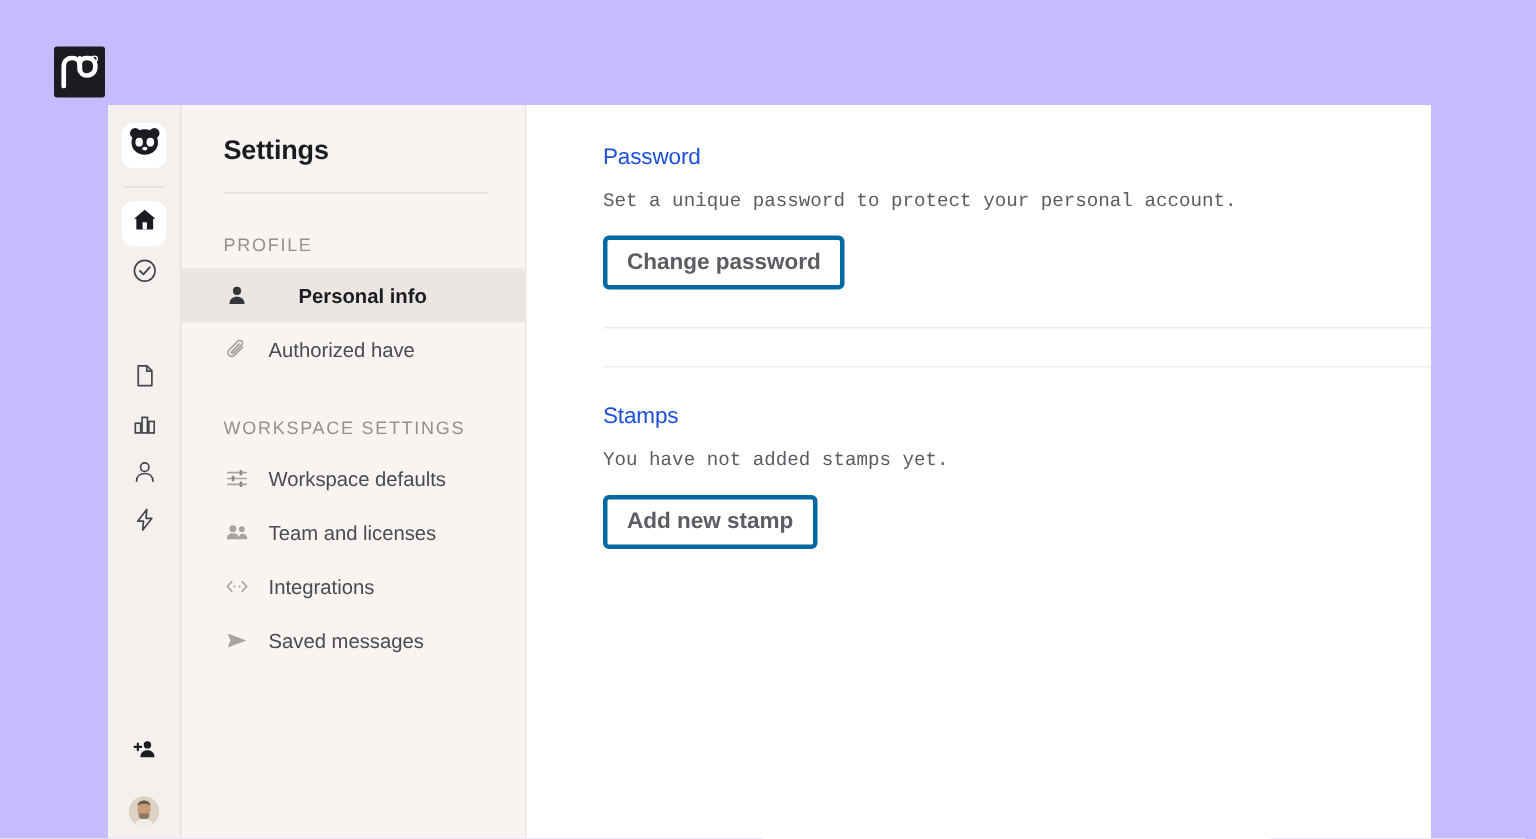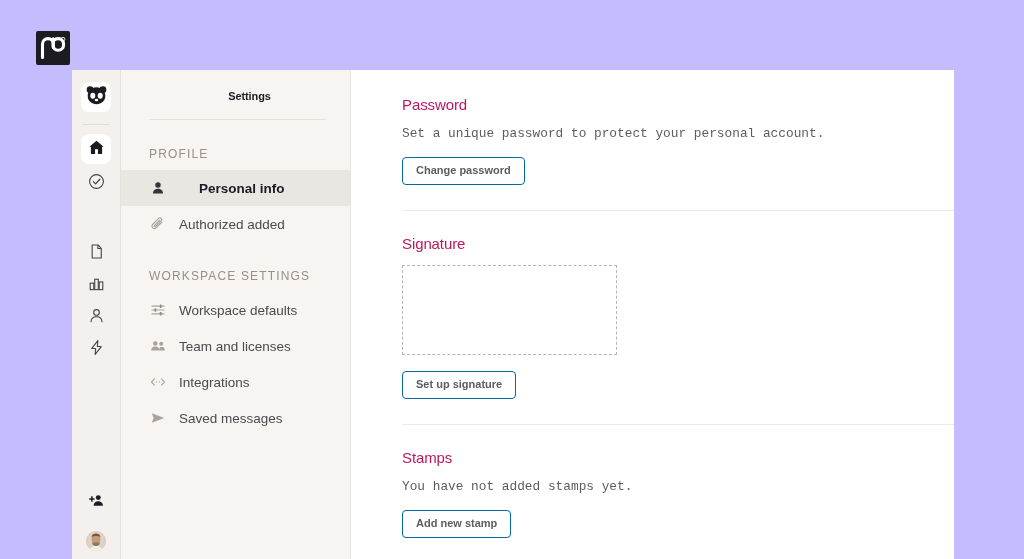--- a/index.html
+++ b/index.html
@@ -109,26 +109,25 @@
   
   .settings-nav {
     width: 230px;
     flex: 0 0 230px;
     background: #f7f4f1;
     border-right: 1px solid #e8e3de;
     box-sizing: border-box;
     padding-top: 20px;
   }
   .settings-title {
-    font-size: 11px;
+    font-size: 18px;
     font-weight: bold;
     color: #1c1b22;
     padding: 0 0 0 28px;
     letter-spacing: -0.1px;
-    text-align: center;
   }
   .nav-divider {
     height: 1px;
     background: #e4dfd9;
     margin: 17px 25px 0 28px;
   }
   .nav-group-label {
     font-size: 12px;
     letter-spacing: 1.15px;
     color: #96908a;
@@ -168,36 +167,36 @@
   
   .main {
     flex: 1;
     background: #ffffff;
     padding: 26px 22px 0 51px;
     box-sizing: border-box;
     overflow: hidden;
   }
   .section-title {
     font-size: 15px;
-    color: #be185d;
+    color: #1d4ed8;
     margin: 0 0 13px 0;
     letter-spacing: -0.1px;
   }
   .section-desc {
     font-size: 12.8px;
     color: #5c5c62;
     margin: 0 0 16px 0;
     font-family: Liberation Mono, monospace;
   }
   .btn {
     display: inline-block;
-    border: 1px solid #0369a1;
+    border: 3px solid #0369a1;
     background: #ffffff;
     border-radius: 4px;
-    font-size: 11px;
+    font-size: 15px;
     font-weight: bold;
     color: #5c5c62;
     padding: 7px 13px 8px 13px;
     font-family: "Liberation Sans", sans-serif;
     cursor: pointer;
     line-height: 1;
   }
   .section-divider {
     height: 1px;
     background: #ececec;
@@ -336,21 +335,21 @@
       <span class="nav-label">Personal info</span>
     </div>
 
 
     <div class="nav-item">
       <span class="nav-ic">
         <svg width="16" height="16" viewBox="0 0 20 20" aria-hidden="true">
           <path d="M14.6 8.0 L8.0 14.6 C6.6 16.0 4.6 16.0 3.4 14.8 C2.2 13.6 2.2 11.6 3.6 10.2 L10.8 3.0 C11.7 2.1 13.0 2.1 13.9 3.0 C14.8 3.9 14.8 5.2 13.9 6.1 L7.0 13.0 C6.6 13.4 6.1 13.4 5.7 13.0 C5.3 12.6 5.3 12.1 5.7 11.7 L11.8 5.6" fill="none" stroke="#a9a39d" stroke-width="1.45" stroke-linecap="round" stroke-linejoin="round"></path>
         </svg>
       </span>
-      <span class="nav-label">Authorized added</span>
+      <span class="nav-label">Authorized have</span>
     </div>
 
     <div class="nav-group-label">WORKSPACE SETTINGS</div>
 
     <div class="nav-item">
       <span class="nav-ic">
         <svg width="16" height="16" viewBox="0 0 20 20" aria-hidden="true">
           <path d="M2.4 5.2 L17.6 5.2 M2.4 10.0 L17.6 10.0 M2.4 14.8 L17.6 14.8" stroke="#a9a39d" stroke-width="1.45" stroke-linecap="round"></path>
           <rect x="12.2" y="3.0" width="2.2" height="4.4" rx="0.6" fill="#8e8881"></rect>
           <rect x="5.6" y="7.8" width="2.2" height="4.4" rx="0.6" fill="#8e8881"></rect>
@@ -398,25 +397,20 @@
   <div class="main">
 
     <div class="sec-block first">
       <div class="section-title">Password</div>
       <div class="section-desc">Set a unique password to protect your personal account.</div>
       <button class="btn">Change password</button>
     </div>
 
     <div class="section-divider"></div>
 
-    <div class="sec-block">
-      <div class="section-title">Signature</div>
-      <div class="signature-box"></div>
-      <button class="btn">Set up signature</button>
-    </div>
 
     <div class="section-divider"></div>
 
     <div class="sec-block">
       <div class="section-title">Stamps</div>
       <div class="section-desc">You have not added stamps yet.</div>
       <button class="btn">Add new stamp</button>
     </div>
   </div>
 </div>

